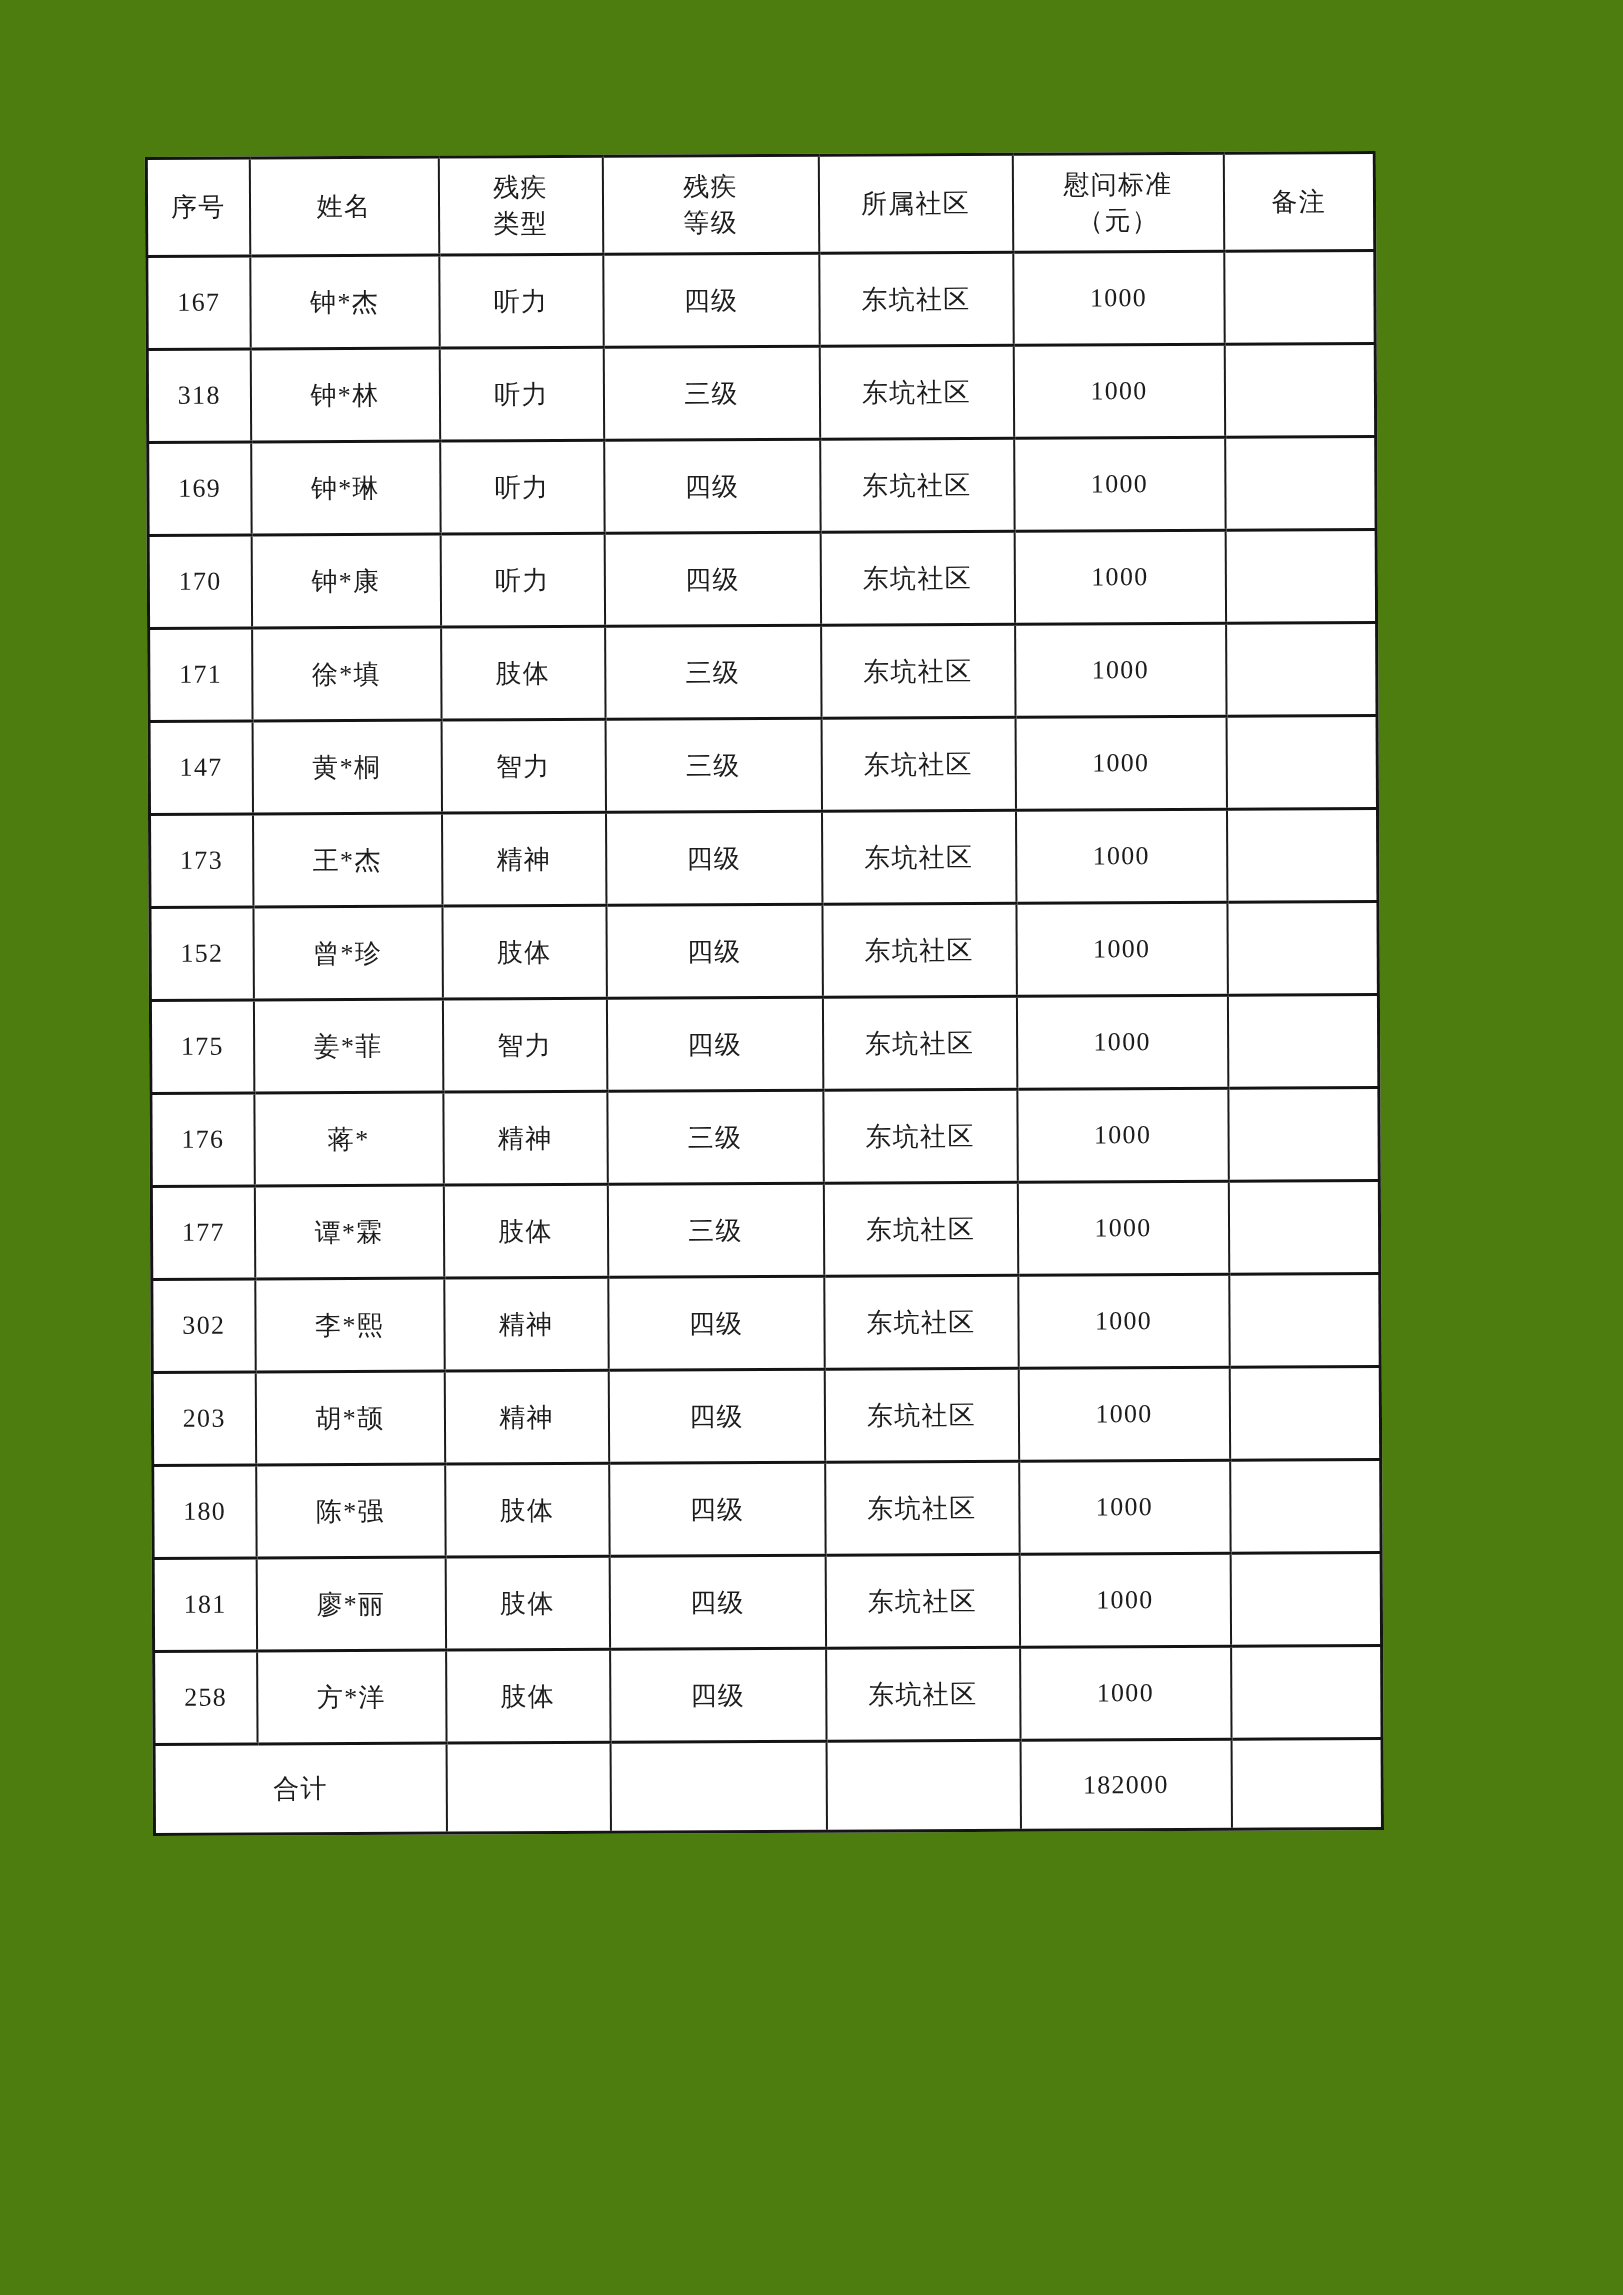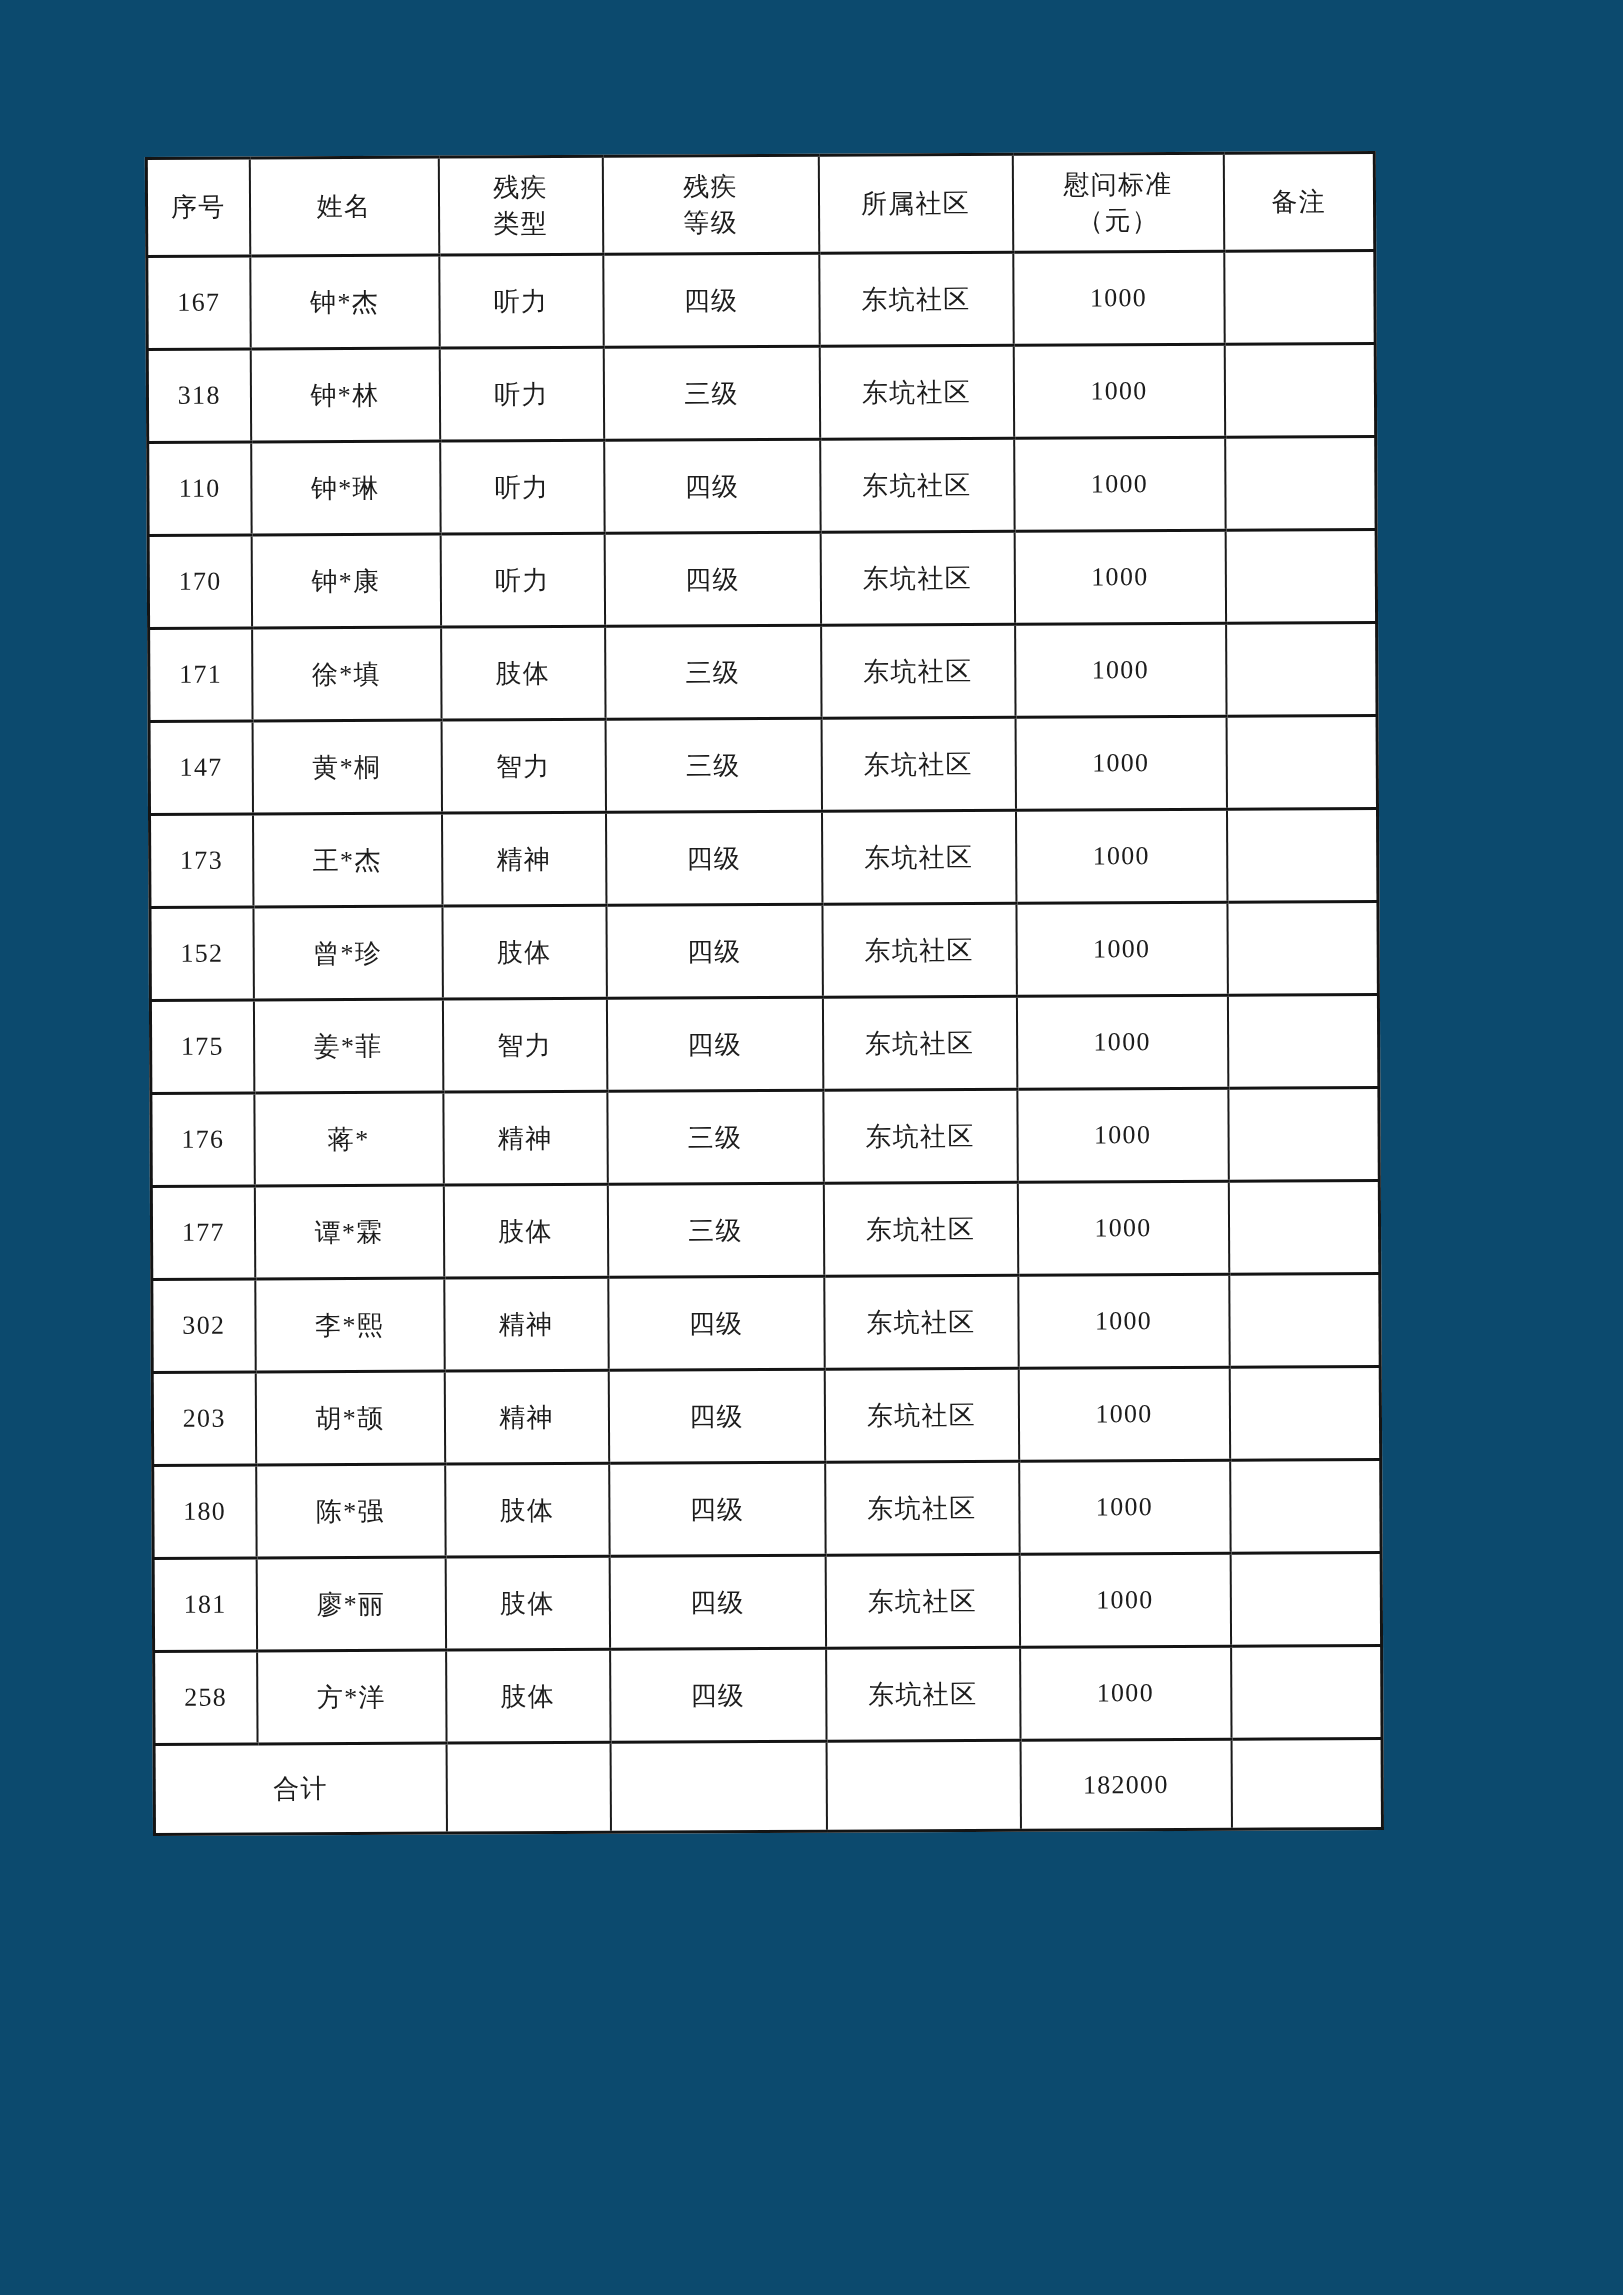--- a/index.html
+++ b/index.html
@@ -4,21 +4,21 @@
 <style>
   html, body {
     margin: 0;
     padding: 0;
     background: #ffffff;
   }
   .page {
     position: relative;
     width: 1623px;
     height: 2295px;
-    background: #0c4a6e;
+    background: #4d7c0f;
     overflow: hidden;
     font-family: "Liberation Serif", "DejaVu Serif", serif;
     color: #141414;
   }
   table.scan-table {
     position: absolute;
     left: 153px;
     top: 157px;
     border-collapse: collapse;
     table-layout: fixed;
@@ -100,21 +100,21 @@
         <tr data-name="table-row">
           <td data-name="cell-serial">318</td>
           <td data-name="cell-name">钟*林</td>
           <td data-name="cell-disability-type">听力</td>
           <td data-name="cell-disability-grade">三级</td>
           <td data-name="cell-community">东坑社区</td>
           <td data-name="cell-standard">1000</td>
           <td data-name="cell-remarks"></td>
         </tr>
         <tr data-name="table-row">
-          <td data-name="cell-serial">110</td>
+          <td data-name="cell-serial">169</td>
           <td data-name="cell-name">钟*琳</td>
           <td data-name="cell-disability-type">听力</td>
           <td data-name="cell-disability-grade">四级</td>
           <td data-name="cell-community">东坑社区</td>
           <td data-name="cell-standard">1000</td>
           <td data-name="cell-remarks"></td>
         </tr>
         <tr data-name="table-row">
           <td data-name="cell-serial">170</td>
           <td data-name="cell-name">钟*康</td>

